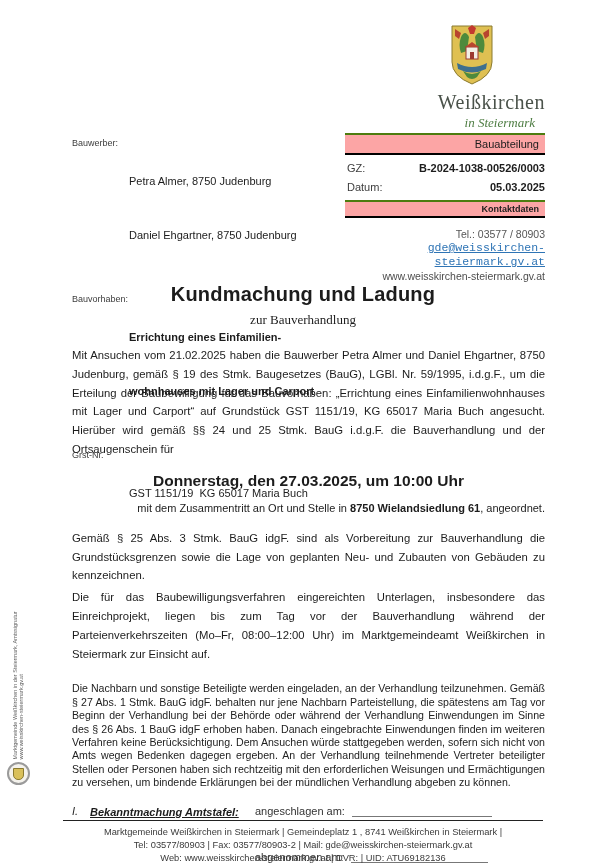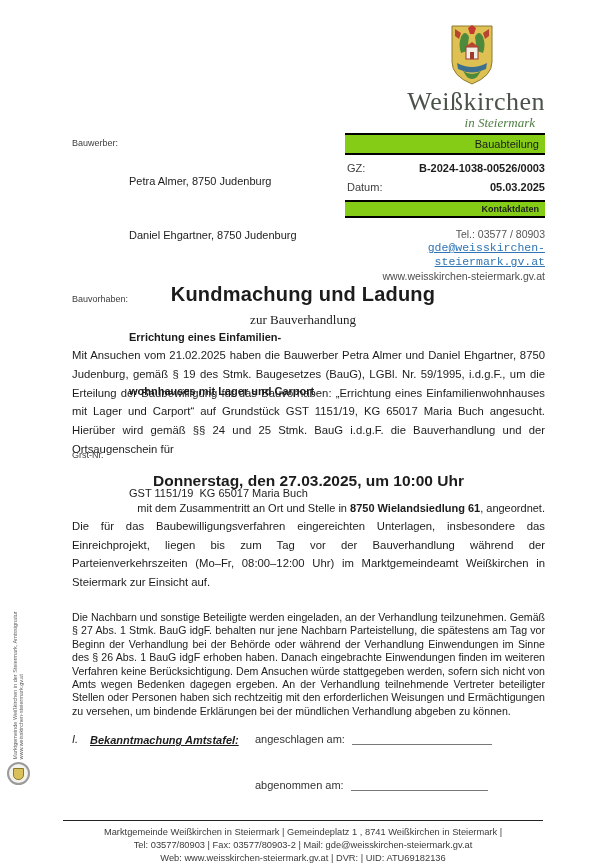--- a/index.html
+++ b/index.html
@@ -21,37 +21,37 @@
     border:2px solid #9a9a9a; border-radius:50%;
     display:flex; align-items:center; justify-content:center; background:#f4f2ec;
   }
   .side-seal .mini-shield { width:11px; height:12px; background:#d9c05a; border:1px solid #8a7a30;
     border-radius:0 0 5px 5px; }
 
   
   .logo-block { position:absolute; top:25px; right:61px; width:200px; text-align:right; }
   .coat { display:block; margin:0 52px 4px auto; }
   .logo-name {
-    font-family:"Liberation Serif", serif; font-size:26px; color:#4a524a;
+    font-family:"Liberation Serif", serif; font-size:20px; color:#4a524a;
     letter-spacing:0.5px; line-height:26px;
   }
   .logo-sub {
     font-family:"Liberation Serif", serif; font-style:italic; font-size:13px;
     color:#4e7d43; margin-right:10px; line-height:15px;
   }
 
   .meta-block { position:absolute; top:136px; left:72px; width:265px; font-size:11px; }
   .meta-row { display:flex; margin-bottom:12px; }
   .meta-label { width:57px; flex:none; font-size:9px; color:#3d3d3d; padding-top:2px; }
   .meta-values { line-height:18px; white-space:pre-wrap; }
   .meta-values.bold { font-weight:bold; }
 
   .dept-box { position:absolute; top:133px; left:345px; width:200px; font-size:11px; }
   .bar {
-    background:#84cc16; border-top:2px solid #000000; border-bottom:2px solid #000;
+    background:#fca5a5; border-top:2px solid #4d7c0f; border-bottom:2px solid #000;
     text-align:right; padding:3px 6px 3px 0;
   }
   .bar.small { font-size:9px; font-weight:bold; padding:2px 6px 2px 0; }
   .kv { display:flex; justify-content:space-between; padding:0 0 0 2px; margin-top:7px; }
   .kv .k { color:#3d3d3d; }
   .kv .v { font-weight:bold; }
   .contact { text-align:right; margin-top:9px; line-height:14px; }
   .contact .tel { color:#555; font-size:10.5px; }
   .contact .mail { color:#2e74b5; text-decoration:underline; font-size:11.5px; cursor:pointer;font-family:Liberation Mono, monospace; }
   .contact .web { color:#4d4d4d; font-size:10.5px; }
@@ -169,20 +169,21 @@
     <div class="sub">zur Bauverhandlung</div>
   </div>
 
   <div class="content">
     <div class="para">Mit Ansuchen vom 21.02.2025 haben die Bauwerber Petra Almer und Daniel Ehgartner, 8750 Judenburg, gemäß § 19 des Stmk. Baugesetzes (BauG), LGBl. Nr. 59/1995, i.d.g.F., um die Erteilung der Baubewilligung für das Bauvorhaben: „Errichtung eines Einfamilienwohnhauses mit Lager und Carport“ auf Grundstück GST 1151/19, KG 65017 Maria Buch angesucht. Hierüber wird gemäß §§ 24 und 25 Stmk. BauG i.d.g.F. die Bauverhandlung und der Ortsaugenschein für</div>
 
     <div class="date-line">Donnerstag, den 27.03.2025, um 10:00 Uhr</div>
 
     <div class="loc-line"><span>mit dem Zusammentritt an Ort und Stelle in </span><b>8750 Wielandsiedlung 61</b><span>, angeordnet.</span></div>
 
+    <div class="para p3">Gemäß § 25 Abs. 3 Stmk. BauG idgF. sind als Vorbereitung zur Bauverhandlung die Grundstücksgrenzen sowie die Lage von geplanten Neu- und Zubauten von Gebäuden zu kennzeichnen.</div>
 
     <div class="para p4">Die für das Baubewilligungsverfahren eingereichten Unterlagen, insbesondere das Einreichprojekt, liegen bis zum Tag vor der Bauverhandlung während der Parteienverkehrszeiten (Mo–Fr, 08:00–12:00 Uhr) im Marktgemeindeamt Weißkirchen in Steiermark zur Einsicht auf.</div>
 
     <div class="p5">Die Nachbarn und sonstige Beteiligte werden eingeladen, an der Verhandlung teilzunehmen. Gemäß § 27 Abs. 1 Stmk. BauG idgF. behalten nur jene Nachbarn Parteistellung, die spätestens am Tag vor Beginn der Verhandlung bei der Behörde oder während der Verhandlung Einwendungen im Sinne des § 26 Abs. 1 BauG idgF erhoben haben. Danach eingebrachte Einwendungen finden im weiteren Verfahren keine Berücksichtigung. Dem Ansuchen würde stattgegeben werden, sofern sich nicht von Amts wegen Bedenken dagegen ergeben. An der Verhandlung teilnehmende Vertreter beteiligter Stellen oder Personen haben sich rechtzeitig mit den erforderlichen Weisungen und Ermächtigungen zu versehen, um bindende Erklärungen bei der mündlichen Verhandlung abgeben zu können.</div>
 
     <div class="items">
       <div class="item-row">
         <div class="item-num">I.</div>
         <div class="item1-title">Bekanntmachung Amtstafel:</div>
         <div class="fields">

